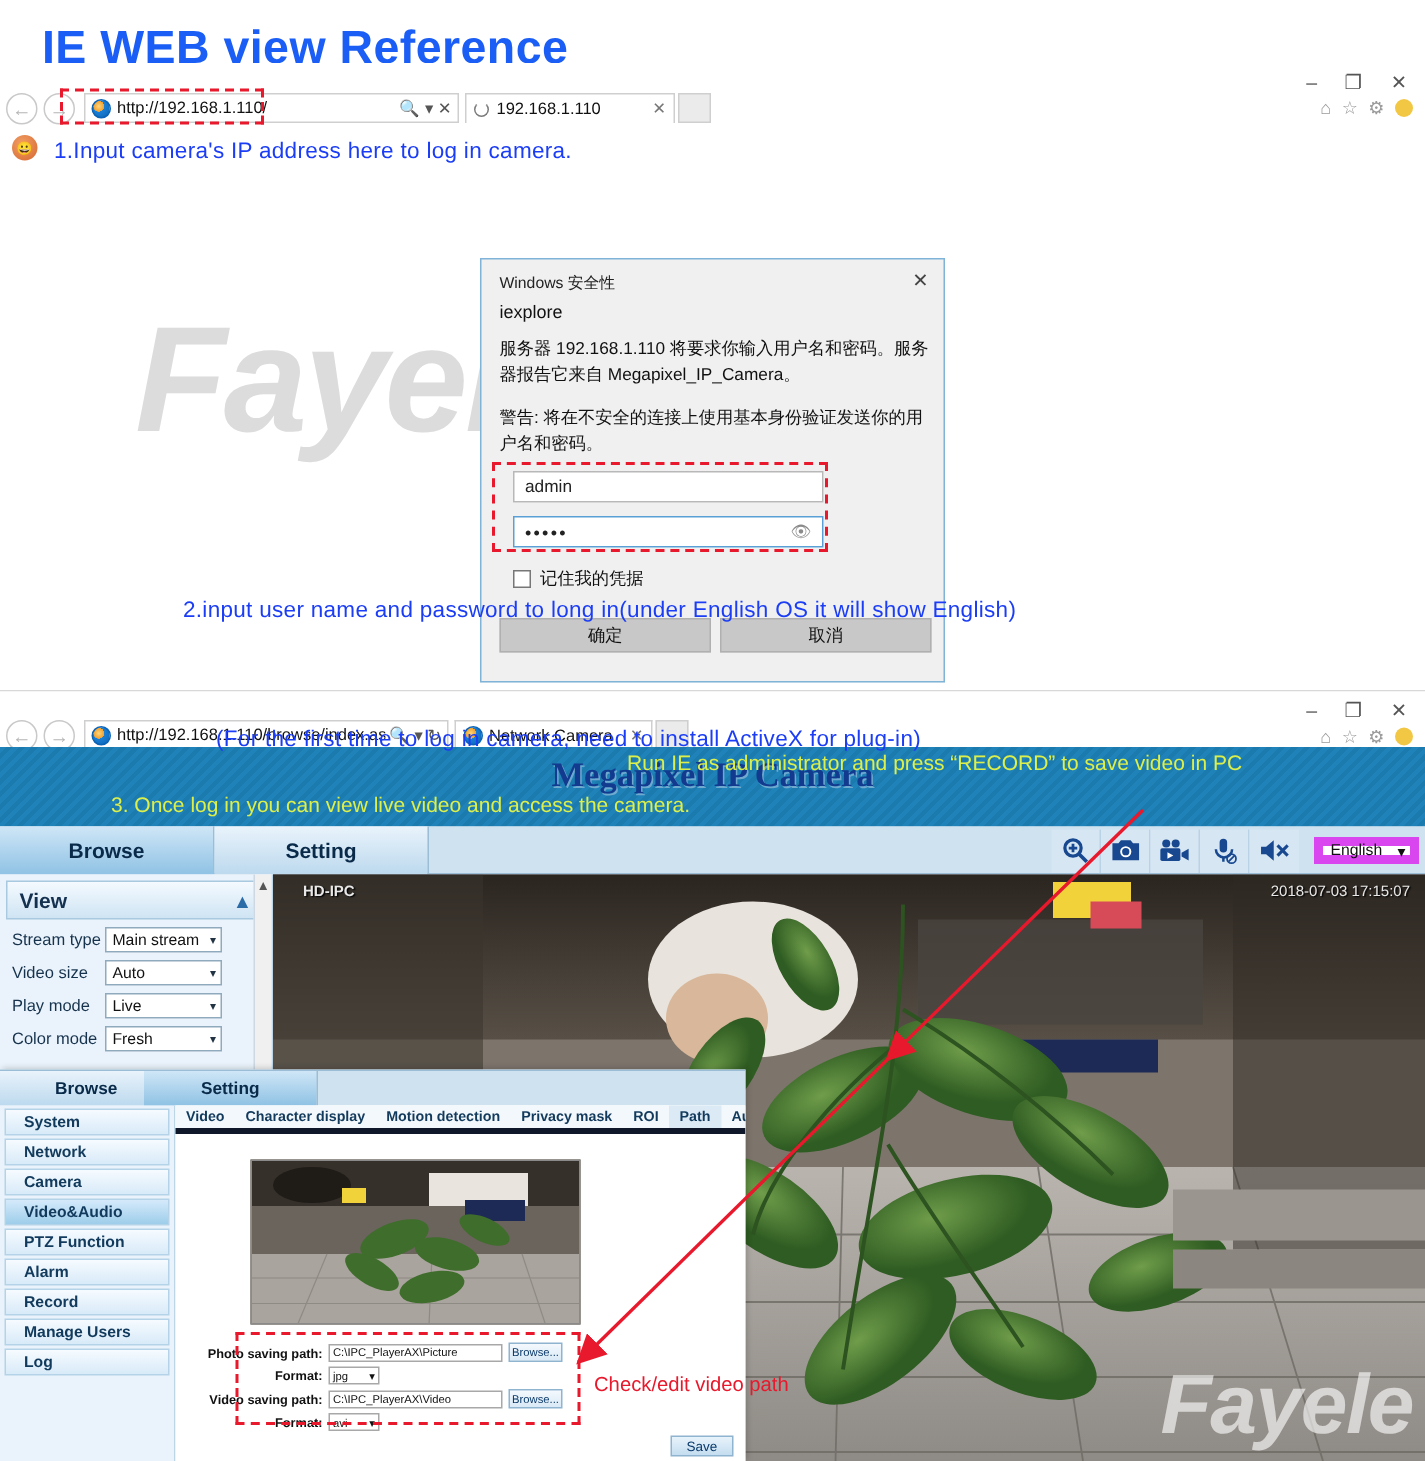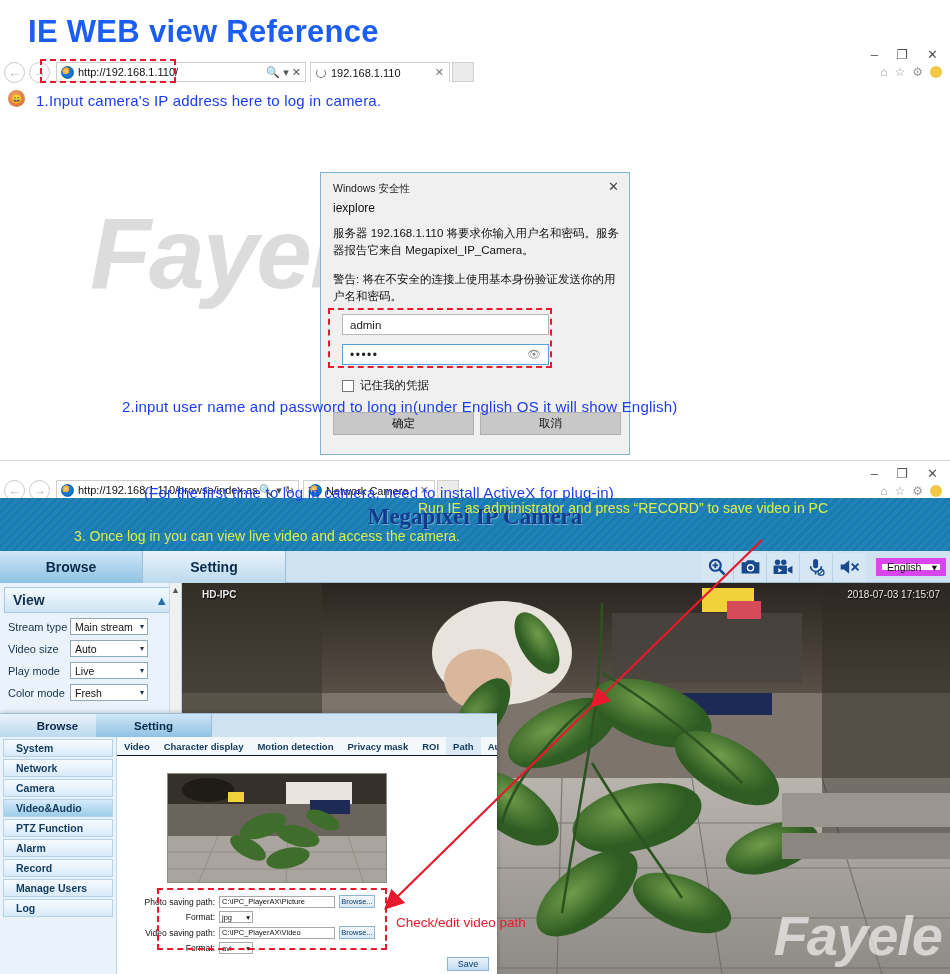--- a/index.html
+++ b/index.html
@@ -211,32 +211,32 @@
   .set-side { position: absolute; left: 0; top: 0; width: 117px; bottom: 0; background: #eaf3fb; border-right: 1px solid #bcd6e8; }
   .side-item {
     margin: 2px 3px; height: 18px;
     background: linear-gradient(#f6fbff,#d8eaf8);
     border: 1px solid #b5d3e8;
     display: flex; align-items: center; padding-left: 12px;
     font-size: 10.5px; font-weight: bold; color: #123a5c;
   }
   .side-item.active { background: linear-gradient(#d5eafb,#9ecdea); }
   .set-main { position: absolute; left: 117px; right: 0; top: 0; bottom: 0; background: #fff; }
-  .set-subtabs { height: 19px; background: #f3f8fc; border-bottom: 1px solid #0f172a; display: flex; align-items: stretch; }
+  .set-subtabs { height: 19px; background: #f3f8fc; border-bottom: 4px solid #0f172a; display: flex; align-items: stretch; }
   .subtab {
     display: flex; align-items: center; padding: 0 7px;
     font-size: 9.5px; font-weight: bold; color: #123a5c; white-space: nowrap;
   }
   .subtab.active { background: #dceaf6; }
   .prev-img {
     position: absolute; left: 50px; top: 36px; width: 220px; height: 110px;
     border: 1px solid #8a8a8a; overflow: hidden; background: #4a3a28;
   }
   .prow { display: flex; align-items: center; font-size: 8.5px; color: #111; margin-bottom: 3px; }
-  .prow .plbl { width: 92px; text-align: right; padding-right: 4px; white-space: nowrap; }
+  .prow .plbl { width: 92px; text-align: right; padding-right: 4px; white-space: nowrap; font-weight: bold; }
   .ptext { width: 116px; height: 12px; border: 1px solid #a8a8a8; background: #fff; font-size: 7.5px; color: #111; padding: 0 2px; display: flex; align-items: center; overflow: hidden; white-space: nowrap; }
   .pbrowse { margin-left: 4px; width: 36px; height: 13px; background: linear-gradient(#f4f9fd,#d9e9f6); border: 1px solid #8fb4d0; font-size: 7.5px; color: #0b3a6b; display: flex; align-items: center; justify-content: center; }
   .pfmt { width: 34px; height: 12px; border: 1px solid #a8a8a8; background: #fff; font-size: 7.5px; display: flex; align-items: center; justify-content: space-between; padding: 0 2px; }
   .savebtn {
     position: absolute; left: 330px; bottom: 4px; width: 42px; height: 14px;
     background: linear-gradient(#e8f3fb,#c4ddf0); border: 1px solid #8fb4d0;
     display: flex; align-items: center; justify-content: center;
     font-size: 9px; color: #0b3a6b;
   }
   .red-annot { position: absolute; color: #e8192c; font-size: 13.5px; white-space: nowrap; z-index: 70; }

